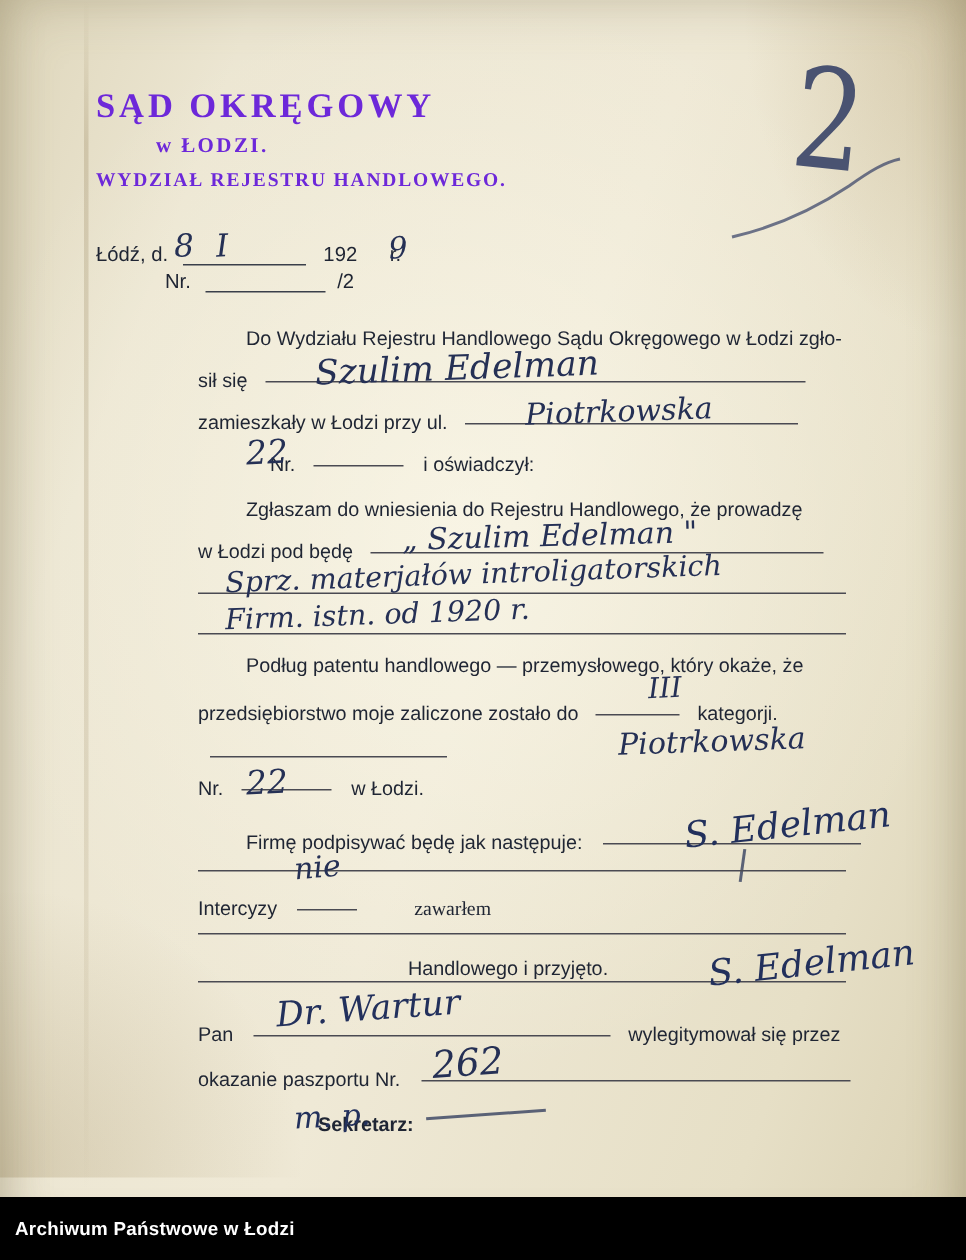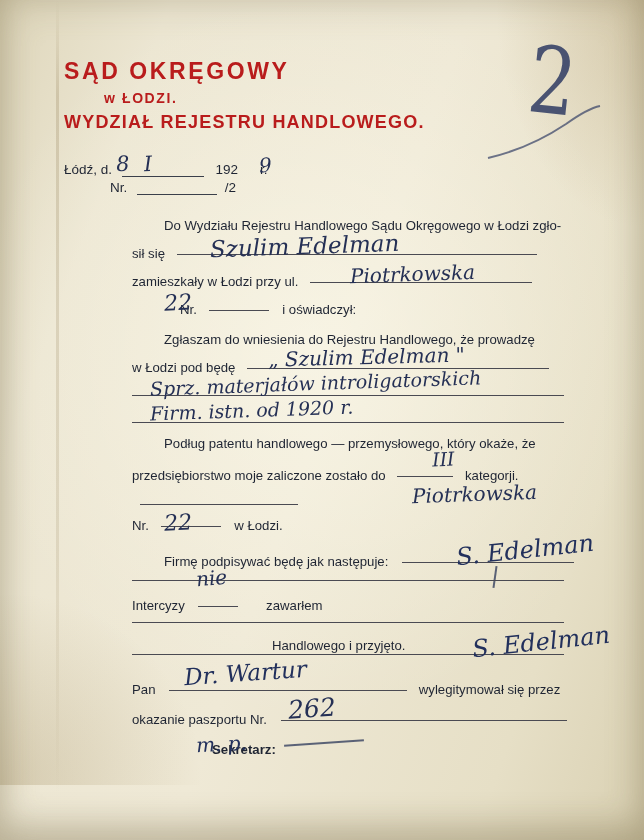--- a/index.html
+++ b/index.html
@@ -61,39 +61,39 @@
 
   
   #doc-content {
     position: absolute;
     inset: 0;
   }
 
   .hdr {
     position: absolute;
     left: 64px;
-    color: #b91c1c;
+    color: #6d28d9;
     font-weight: bold;
     letter-spacing: 2.2px;
-    font-family: Liberation Sans, sans-serif;
+    font-family: Liberation Serif, serif;
   }
   #court-name {
     top: 58px;
     font-size: 23px;
     letter-spacing: 2.6px;
   }
   #court-city {
     top: 90px;
     left: 104px;
     font-size: 14px;
     letter-spacing: 1.6px;
   }
   #dept-name {
     top: 112px;
-    font-size: 18px;
+    font-size: 13px;
     letter-spacing: 1.2px;
   }
 
   
   #date-line {
     position: absolute;
     left: 64px;
     top: 162px;
     width: 250px;
     font-size: 13.5px;
@@ -330,21 +330,21 @@
     </div>
     <div class="sig" style="left:456px; top:536px; font-size:24px; transform:rotate(-6deg);">S. Edelman</div>
     <div class="stroke" style="left:494px; top:566px; width:2px; height:22px; transform:rotate(8deg);"></div>
 
     <div class="blank-rule" style="top: 580px;"></div>
 
     <div class="body-block" style="top: 592px;">
       <div class="ln">
         <span>Intercyzy</span>
         <span class="fill" style="width:40px; margin-left:10px;"></span>
-        <span style="margin-left:24px;">zawarłem</span>
+        <span style="margin-left:34px;font-family:Liberation Serif, serif;">zawarłem</span>
       </div>
     </div>
     <div class="hand-abs" style="left:196px; top:566px; font-size:20px; transform:rotate(-5deg);">nie</div>
 
     <div class="blank-rule" style="top: 622px;"></div>
     <div class="blank-rule" style="top: 654px;"></div>
 
     <div class="body-block" style="top: 632px;">
       <div class="ln" style="padding-left:140px;">Handlowego i przyjęto.</div>
     </div>
@@ -370,14 +370,17 @@
     <div class="body-block" style="top: 736px;">
       <div class="ln" style="padding-left:80px; font-weight:bold;">Sekretarz:</div>
     </div>
     <div class="sig" style="left:196px; top:732px; font-size:20px; transform:rotate(-3deg);">m. p.</div>
     <div class="stroke" style="left:284px; top:742px; width:80px; height:2px; transform:rotate(-4deg);"></div>
 
   </div>
 
   <div id="edge-shade"></div>
 
+  <div id="footer-bar">
+    <span id="footer-text">Archiwum Państwowe w Łodzi</span>
+  </div>
 
 </div>
 
 </body></html>

